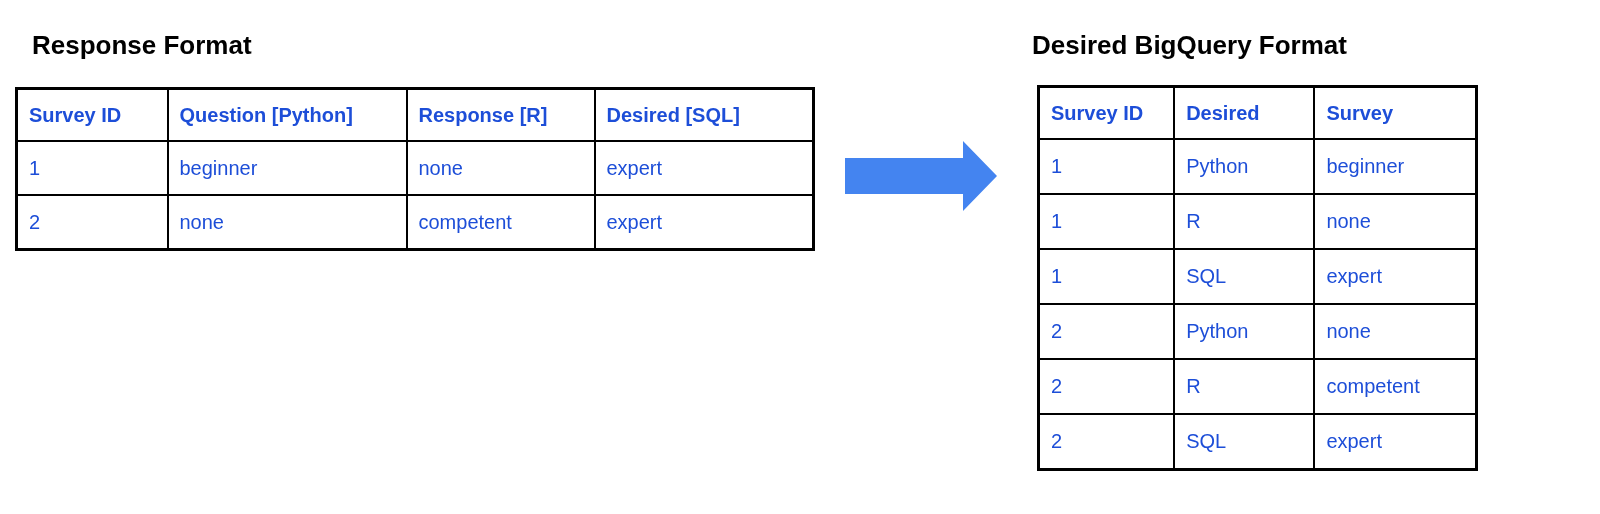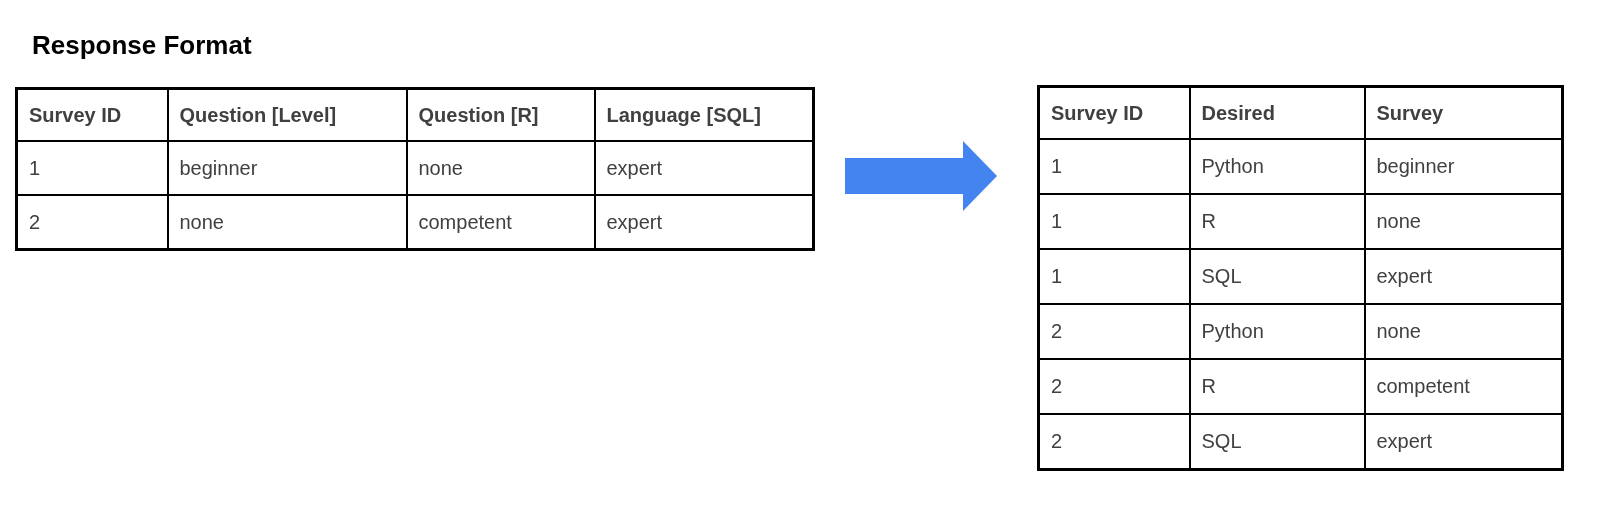--- a/index.html
+++ b/index.html
@@ -1,18 +1,18 @@
 <!DOCTYPE html>
 <html><head>
 <meta charset="utf-8">
 <style>
   html, body { margin: 0; padding: 0; background: #ffffff; }
   .canvas {
     position: relative;
-    width: 1600px;
+    width: 1478px;
     height: 514px;
     background: #ffffff;
     font-family: "Liberation Sans", sans-serif;
     color: #000000;
     overflow: hidden;
   }
   .diagram-title {
     position: absolute;
     font-size: 26px;
     font-weight: 700;
@@ -29,21 +29,21 @@
   }
   table.tbl th, table.tbl td {
     border: 2px solid #000000;
     font-size: 20px;
     text-align: left;
     vertical-align: middle;
     padding: 0 11px;
     white-space: nowrap;
     overflow: hidden;
     background: #ffffff;
-    color: #404040;
+    color: #1d4ed8;
   }
   table.tbl th { font-weight: 700; }
   table.left-tbl  { left: 15px;   top: 87px; }
   table.right-tbl { left: 1037px; top: 85px; }
   table.left-tbl th  { height: 50px; }
   table.left-tbl td  { height: 52px; }
   table.right-tbl th { height: 50px; }
   table.right-tbl td { height: 53px; }
   .arrow {
     position: absolute;
@@ -64,23 +64,23 @@
   <table class="tbl left-tbl">
     <colgroup>
       <col style="width:151px">
         <col style="width:239px">
         <col style="width:188px">
         <col style="width:219px">
     </colgroup>
     <thead>
       <tr>
         <th>Survey ID</th>
-        <th>Question [Level]</th>
-        <th>Question [R]</th>
-        <th>Language [SQL]</th>
+        <th>Question [Python]</th>
+        <th>Response [R]</th>
+        <th>Desired [SQL]</th>
       </tr>
     </thead>
     <tbody>
       <tr>
         <td>1</td>
         <td>beginner</td>
         <td>none</td>
         <td>expert</td>
       </tr>
       <tr>
@@ -89,20 +89,21 @@
         <td>competent</td>
         <td>expert</td>
       </tr>
     </tbody>
   </table>
 
   <svg class="arrow" viewBox="0 0 152 70" xmlns="http://www.w3.org/2000/svg" aria-hidden="true">
     <polygon points="0,17 118,17 118,0 152,35 118,70 118,53 0,53" fill="#4484f0"></polygon>
   </svg>
 
+  <div class="diagram-title" style="left:1032px; top:31px;">Desired BigQuery Format</div>
 
   <table class="tbl right-tbl">
     <colgroup>
       <col style="width:151px">
         <col style="width:175px">
         <col style="width:198px">
     </colgroup>
     <thead>
       <tr>
         <th>Survey ID</th>

